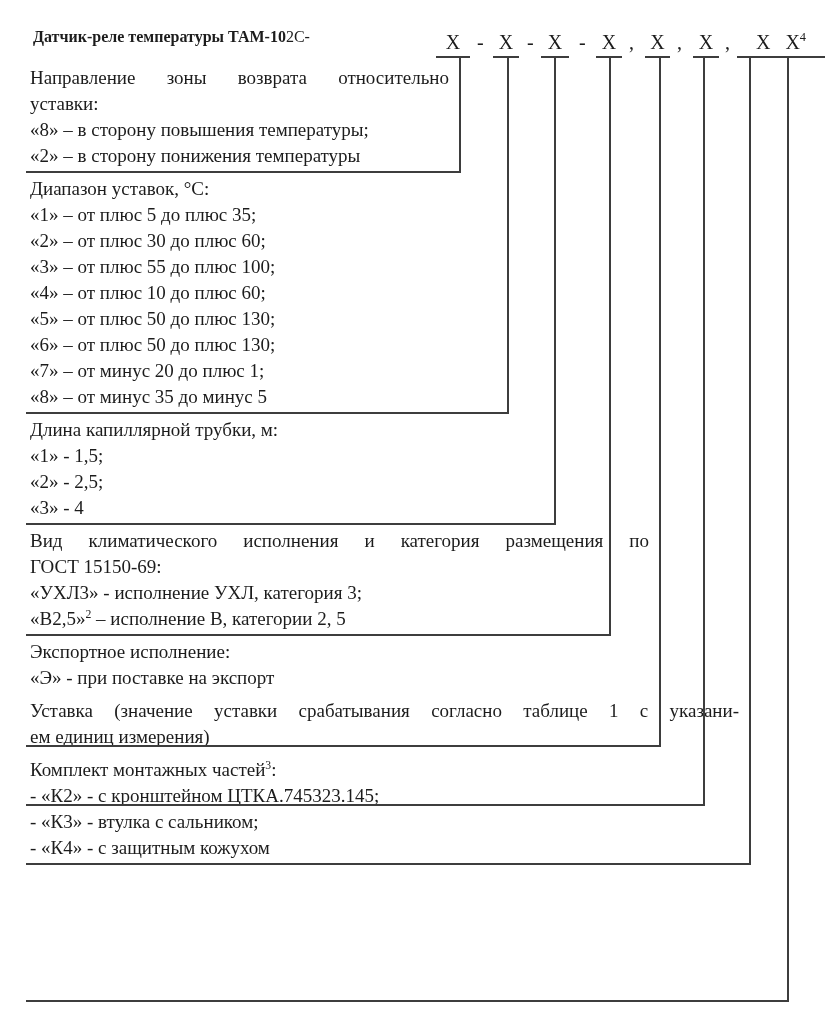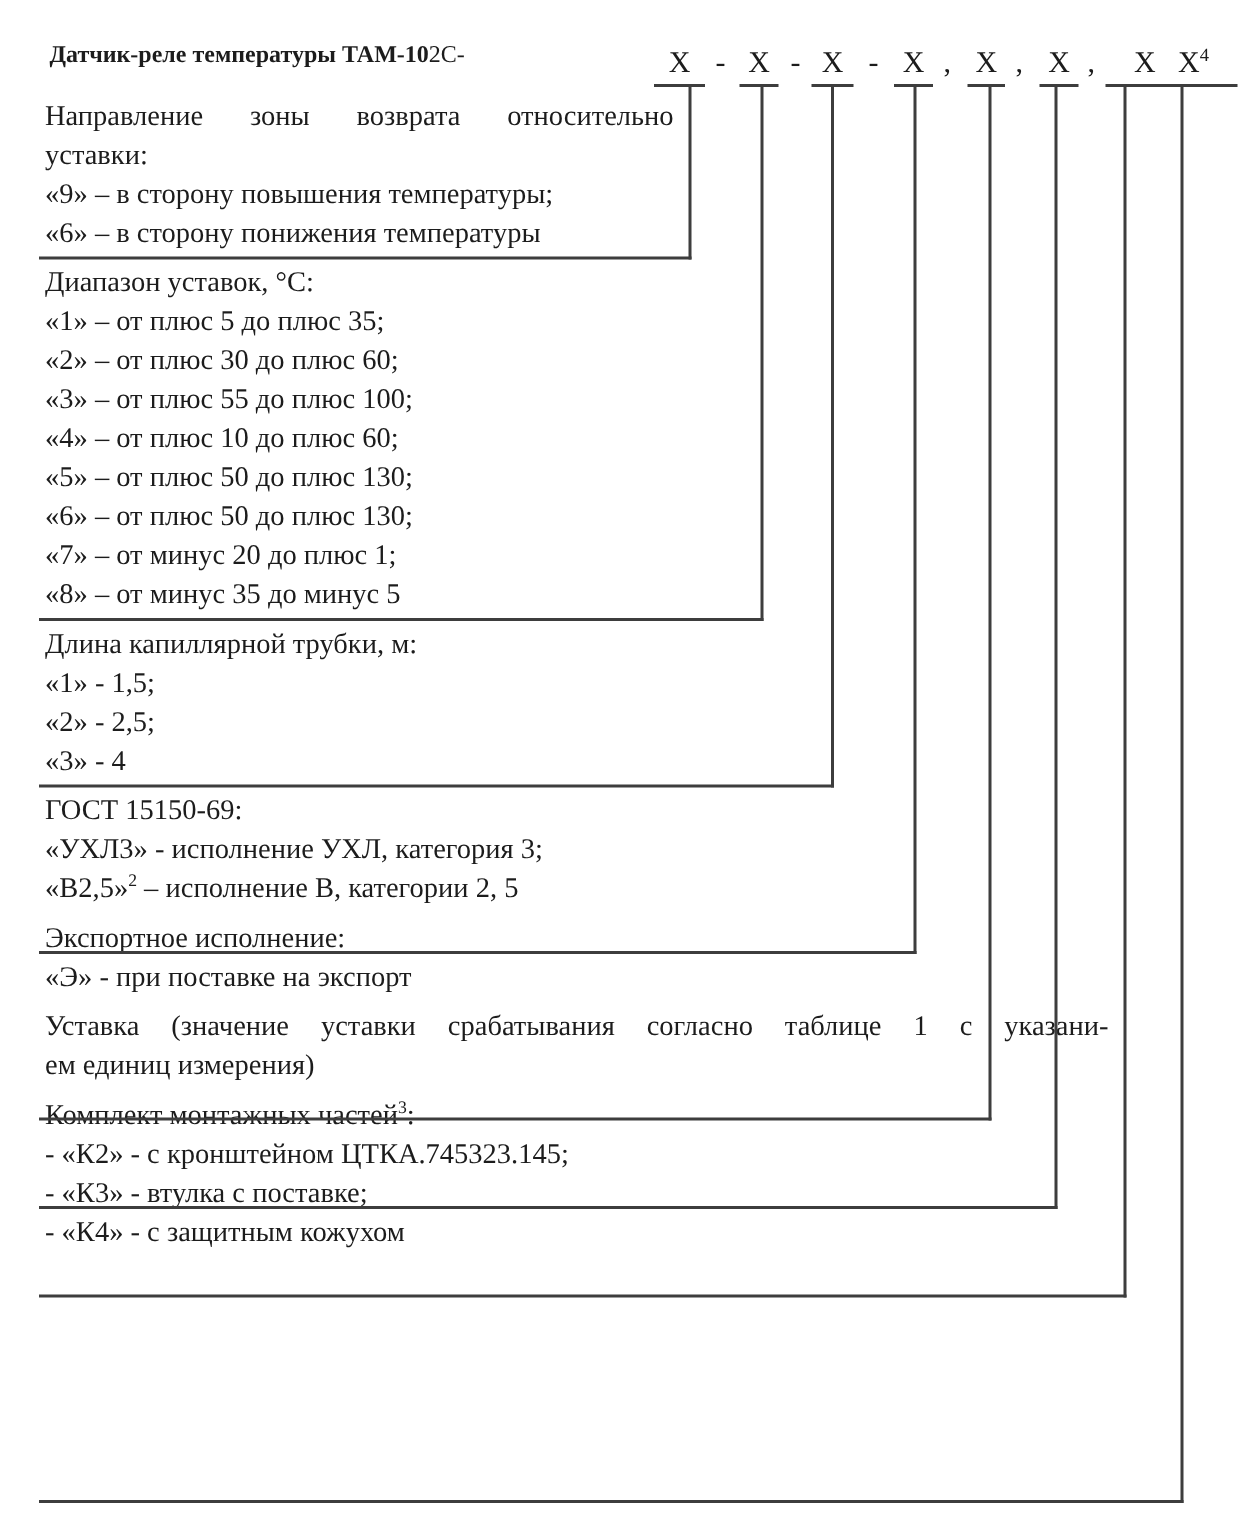--- a/index.html
+++ b/index.html
@@ -60,57 +60,58 @@
       <span class="x-sep" style="left:677px;">,</span>
       <span class="x-cell" style="left:693px;width:26px;">X</span>
       <span class="x-sep" style="left:725px;">,</span>
       <span class="x-cell" style="left:737px;width:88px;font-family:Liberation Serif, serif;">X&nbsp;&nbsp;&nbsp;X<sup>4</sup></span>
     </div>
 
   <div id="sections">
       <div class="section">
         <div class="hline wrapbox just" style="width:419px;">Направление зоны возврата относительно</div>
         <div class="hline " style="">уставки:</div>
-        <div class="item">«9»  – в сторону повышения температуры;</div>
-        <div class="item">«6»  – в сторону понижения температуры</div>
+        <div class="item">«8»  – в сторону повышения температуры;</div>
+        <div class="item">«2»  – в сторону понижения температуры</div>
       </div>
       <div class="section">
         <div class="hline " style="">Диапазон уставок, °С:</div>
         <div class="item">«1» – от плюс 5 до плюс 35;</div>
         <div class="item">«2» – от плюс 30 до плюс 60;</div>
         <div class="item">«3» – от плюс 55 до плюс 100;</div>
         <div class="item">«4» – от плюс 10 до плюс 60;</div>
         <div class="item">«5» – от плюс 50 до плюс 130;</div>
         <div class="item">«6» – от плюс 50 до плюс 130;</div>
         <div class="item">«7» – от минус 20 до плюс 1;</div>
         <div class="item">«8» – от минус 35 до минус 5</div>
       </div>
       <div class="section">
         <div class="hline " style="">Длина капиллярной трубки, м:</div>
         <div class="item">«1» - 1,5;</div>
         <div class="item">«2» - 2,5;</div>
         <div class="item">«3» - 4</div>
       </div>
       <div class="section">
+        <div class="hline wrapbox just" style="width:619px;">Вид климатического исполнения и категория размещения по</div>
         <div class="hline " style="">ГОСТ 15150-69:</div>
         <div class="item">«УХЛ3» - исполнение УХЛ, категория 3;</div>
         <div class="item">«В2,5»<sup>2</sup> – исполнение В, категории 2, 5</div>
       </div>
       <div class="section">
         <div class="hline " style="">Экспортное исполнение:</div>
         <div class="item">«Э» - при поставке на экспорт</div>
       </div>
       <div class="section">
         <div class="hline wrapbox just" style="width:709px;">Уставка (значение уставки срабатывания согласно таблице 1 с указани-</div>
         <div class="hline " style="">ем единиц измерения)</div>
       </div>
       <div class="section">
         <div class="hline " style="">Комплект монтажных частей<sup>3</sup>:</div>
         <div class="item">- «К2» - с кронштейном ЦТКА.745323.145;</div>
-        <div class="item">- «К3» - втулка с поставке;</div>
+        <div class="item">- «К3» - втулка с сальником;</div>
         <div class="item">- «К4» - с защитным кожухом</div>
       </div>
     </div>
 
   <div id="connectors">
       <div class="v-line" style="left:459px;top:58px;height:115px;"></div>
       <div class="h-line" style="left:26px;top:171.4px;width:434.6px;"></div>
       <div class="v-line" style="left:507px;top:58px;height:356px;"></div>
       <div class="h-line" style="left:26px;top:412.4px;width:482.6px;"></div>
       <div class="v-line" style="left:554px;top:58px;height:467px;"></div>

